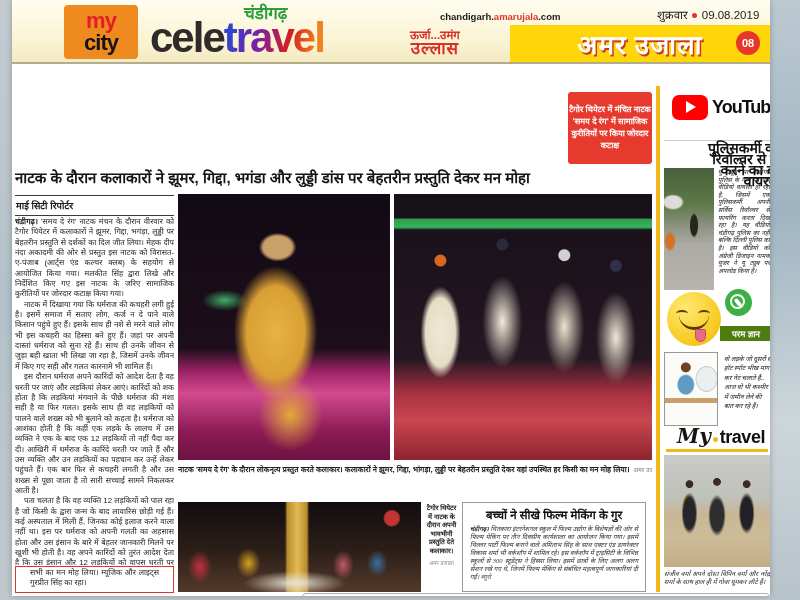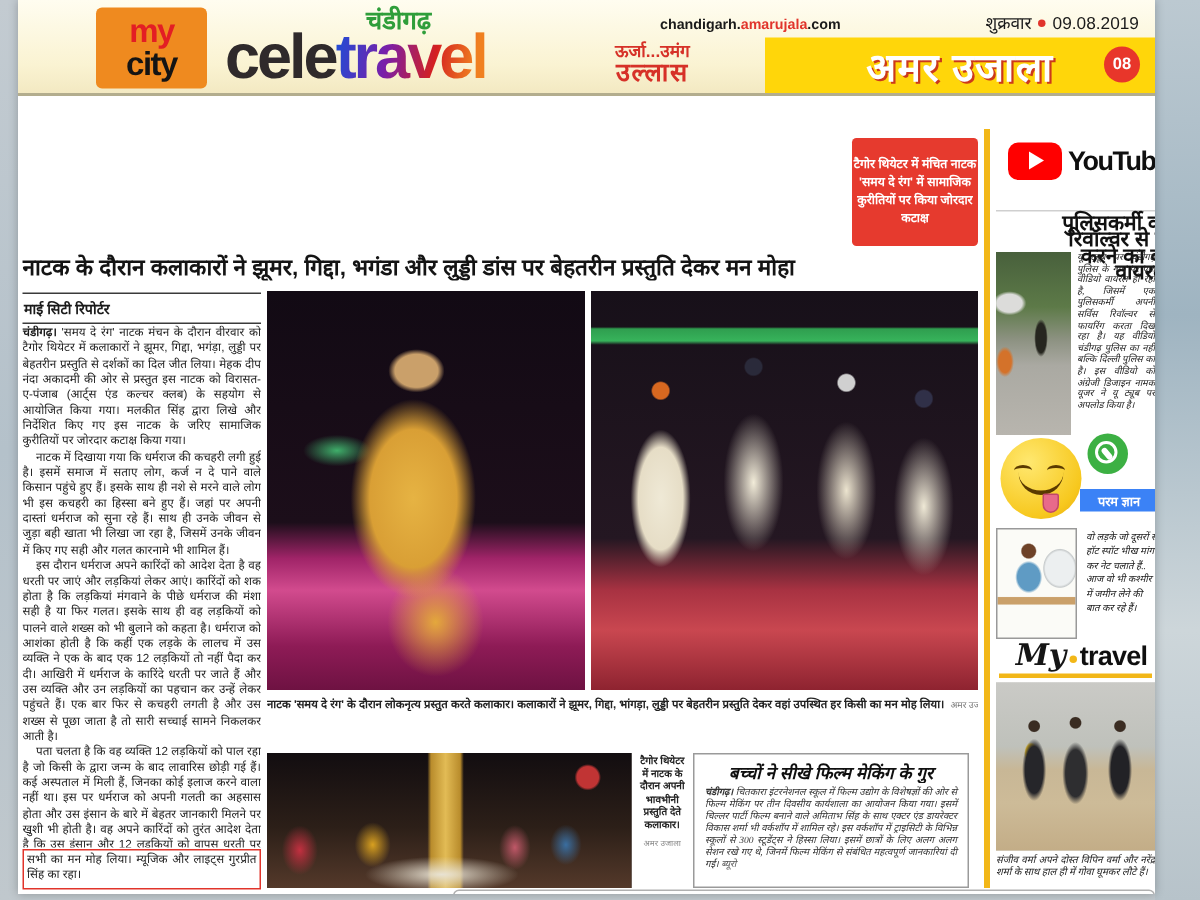--- a/index.html
+++ b/index.html
@@ -49,21 +49,21 @@
   .subheadline{position:absolute;left:3px;top:167px;width:640px;font-size:15px;font-weight:800;color:#141414;
     white-space:nowrap;overflow:hidden;}
   .byline{position:absolute;left:3px;top:195px;width:159px;border-top:1.5px solid #3a3a3a;border-bottom:1px solid #3a3a3a;
     font-size:9.5px;font-weight:800;color:#1a1a1a;padding:3px 0 3px 1px;}
   .bodycol{position:absolute;left:3px;top:217px;width:159px;height:348px;overflow:hidden;
     font-size:7.8px;line-height:10.35px;color:#1c1c1c;text-align:justify;}
   .bodycol p{text-indent:9px;}
   .bodycol p.first{text-indent:0;}
   .bodycol .dl{font-weight:800;}
   .body-hl{position:absolute;left:3px;top:566px;width:159px;height:27px;border:1.8px solid #e1342b;
-    font-size:7.8px;line-height:10.2px;color:#1c1c1c;padding:1px 2px;overflow:hidden;text-align:justify;}
+    font-size:7.8px;line-height:10.2px;color:#1c1c1c;padding:1px 14px;overflow:hidden;text-align:justify;}
   
   .photoL{position:absolute;left:166px;top:194px;width:212px;height:266px;background-color:#140a12;background-image:
     radial-gradient(ellipse 26px 20px at 47% 20%,#caa06a 0%,#caa06a 55%,transparent 72%),
     radial-gradient(ellipse 58px 92px at 46% 52%,#e6b343 0%,#d99f35 50%,transparent 72%),
     radial-gradient(ellipse 46px 52px at 53% 83%,#e4a83c 0%,transparent 70%),
     radial-gradient(ellipse 30px 14px at 22% 40%,#3fae6a 0%,transparent 75%),
     linear-gradient(180deg,#120a14 0%,#1c0e1a 58%,#a02468 67%,#d24b8e 75%,#8e1b56 89%,#6e1242 100%);}
   .photoR{position:absolute;left:382px;top:194px;width:258px;height:266px;background-color:#19121a;background-image:
     radial-gradient(circle 9px at 18% 25%,#d86820 60%,transparent 72%),
     radial-gradient(circle 9px at 42% 19%,#2a2a3a 60%,transparent 72%),
@@ -86,21 +86,21 @@
     radial-gradient(ellipse 14px 18px at 82% 68%,#3a6ea0 0%,transparent 75%),
     radial-gradient(ellipse 64px 15px at 48% 90%,#e8e2d2 0%,transparent 80%),
     linear-gradient(90deg,transparent 44%,#b98c2c 45%,#e2bb55 49%,#b98c2c 53%,transparent 54%),
     linear-gradient(180deg,#120d10 0%,#2c1f18 55%,#54392a 100%);}
   .caption2{position:absolute;left:413px;top:504px;width:33px;font-size:6.7px;font-weight:700;line-height:8.6px;
     color:#222;text-align:center;}
   .caption2 .credit{display:block;font-size:5.5px;color:#888;font-weight:400;margin-top:3px;}
   
   .filmbox{position:absolute;left:450px;top:502px;width:184px;height:90px;border:1px solid #9a9a9a;background:#fff;
     padding:4px 7px;overflow:hidden;}
-  .filmbox h2{font-size:11.5px;font-weight:800;color:#101010;text-align:center;margin-bottom:3px;white-space:nowrap;overflow:hidden;font-style:italic;}
+  .filmbox h2{font-size:11.5px;font-weight:800;color:#101010;text-align:center;margin-bottom:3px;white-space:nowrap;overflow:hidden;}
   .filmbox .ftext{font-size:6.4px;line-height:8px;color:#333;text-align:justify;font-style:italic;
     font-family:"Liberation Serif","DejaVu Serif",serif;}
   .filmbox .fdl{font-weight:700;}
   .filmbox .fsign{color:#555;}
   
   .sb-yt{position:absolute;left:660px;top:93px;width:98px;height:28px;display:flex;align-items:center;}
   .yt-btn{width:36px;height:25px;background:#f00;border-radius:7px;position:relative;flex:0 0 auto;}
   .yt-btn::after{content:"";position:absolute;left:14px;top:6.5px;border-left:10px solid #fff;
     border-top:6px solid transparent;border-bottom:6px solid transparent;}
   .yt-word{font-size:18px;font-weight:800;color:#0f0f0f;letter-spacing:-1px;margin-left:4px;}
@@ -121,21 +121,21 @@
   .emoji .eye{position:absolute;width:12px;height:7px;border-top:2.5px solid #5a3a00;border-radius:50%;}
   .emoji .eye.l{left:9px;top:18px;}
   .emoji .eye.r{left:31px;top:18px;}
   .emoji .smile{position:absolute;left:12px;top:22px;width:30px;height:16px;
     border-bottom:3px solid #5a3a00;border-radius:0 0 18px 18px;}
   .emoji .tongue{position:absolute;left:28px;top:37px;width:11px;height:13px;background:#e86a8a;
     border:1px solid #c04868;border-radius:2px 2px 7px 7px;}
   .wa{position:absolute;left:713px;top:289px;width:27px;height:27px;border-radius:50%;background:#3cb043;}
   .wa .ring{position:absolute;left:5px;top:5px;width:15px;height:15px;border:2px solid #fff;border-radius:50%;}
   .wa .handset{position:absolute;left:11px;top:9px;width:4px;height:9px;background:#fff;border-radius:2px;transform:rotate(-40deg);}
-  .gyan-badge{position:absolute;left:708px;top:326px;width:52px;height:15px;background:#3b82f6;color:#fff;
+  .gyan-badge{position:absolute;left:708px;top:326px;width:52px;height:15px;background:#4d7c0f;color:#fff;
     font-size:8.5px;font-weight:800;display:flex;align-items:center;justify-content:center;}
   .cartoon{position:absolute;left:652px;top:352px;width:54px;height:74px;border:1px solid #999;background-color:#fbfbf7;
     background-image:
     radial-gradient(circle 6px at 40% 20%,#6e4228 75%,transparent 90%),
     radial-gradient(ellipse 10px 12px at 40% 44%,#5f9bc4 75%,transparent 90%),
     radial-gradient(ellipse 12px 14px at 80% 36%,#eceff0 80%,#c8cccd 90%,transparent 95%),
     linear-gradient(180deg,transparent 62%,#caa06a 63%,#caa06a 69%,transparent 70%);}
   .gyan-text{position:absolute;left:712px;top:354px;width:48px;font-size:6.5px;line-height:9.4px;color:#222;
     font-style:italic;font-family:"Liberation Serif","DejaVu Serif",serif;}
   .travel-logo{position:absolute;left:660px;top:424px;width:98px;text-align:center;white-space:nowrap;}

